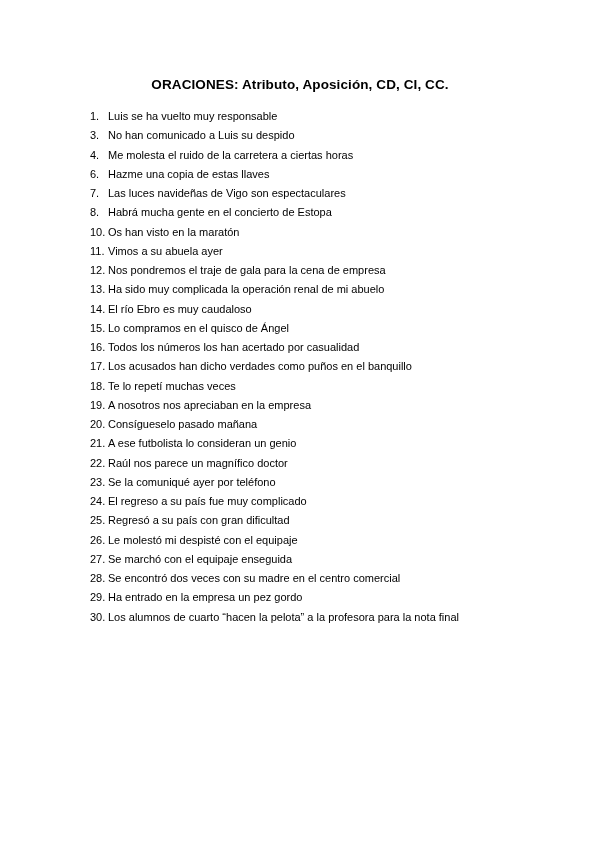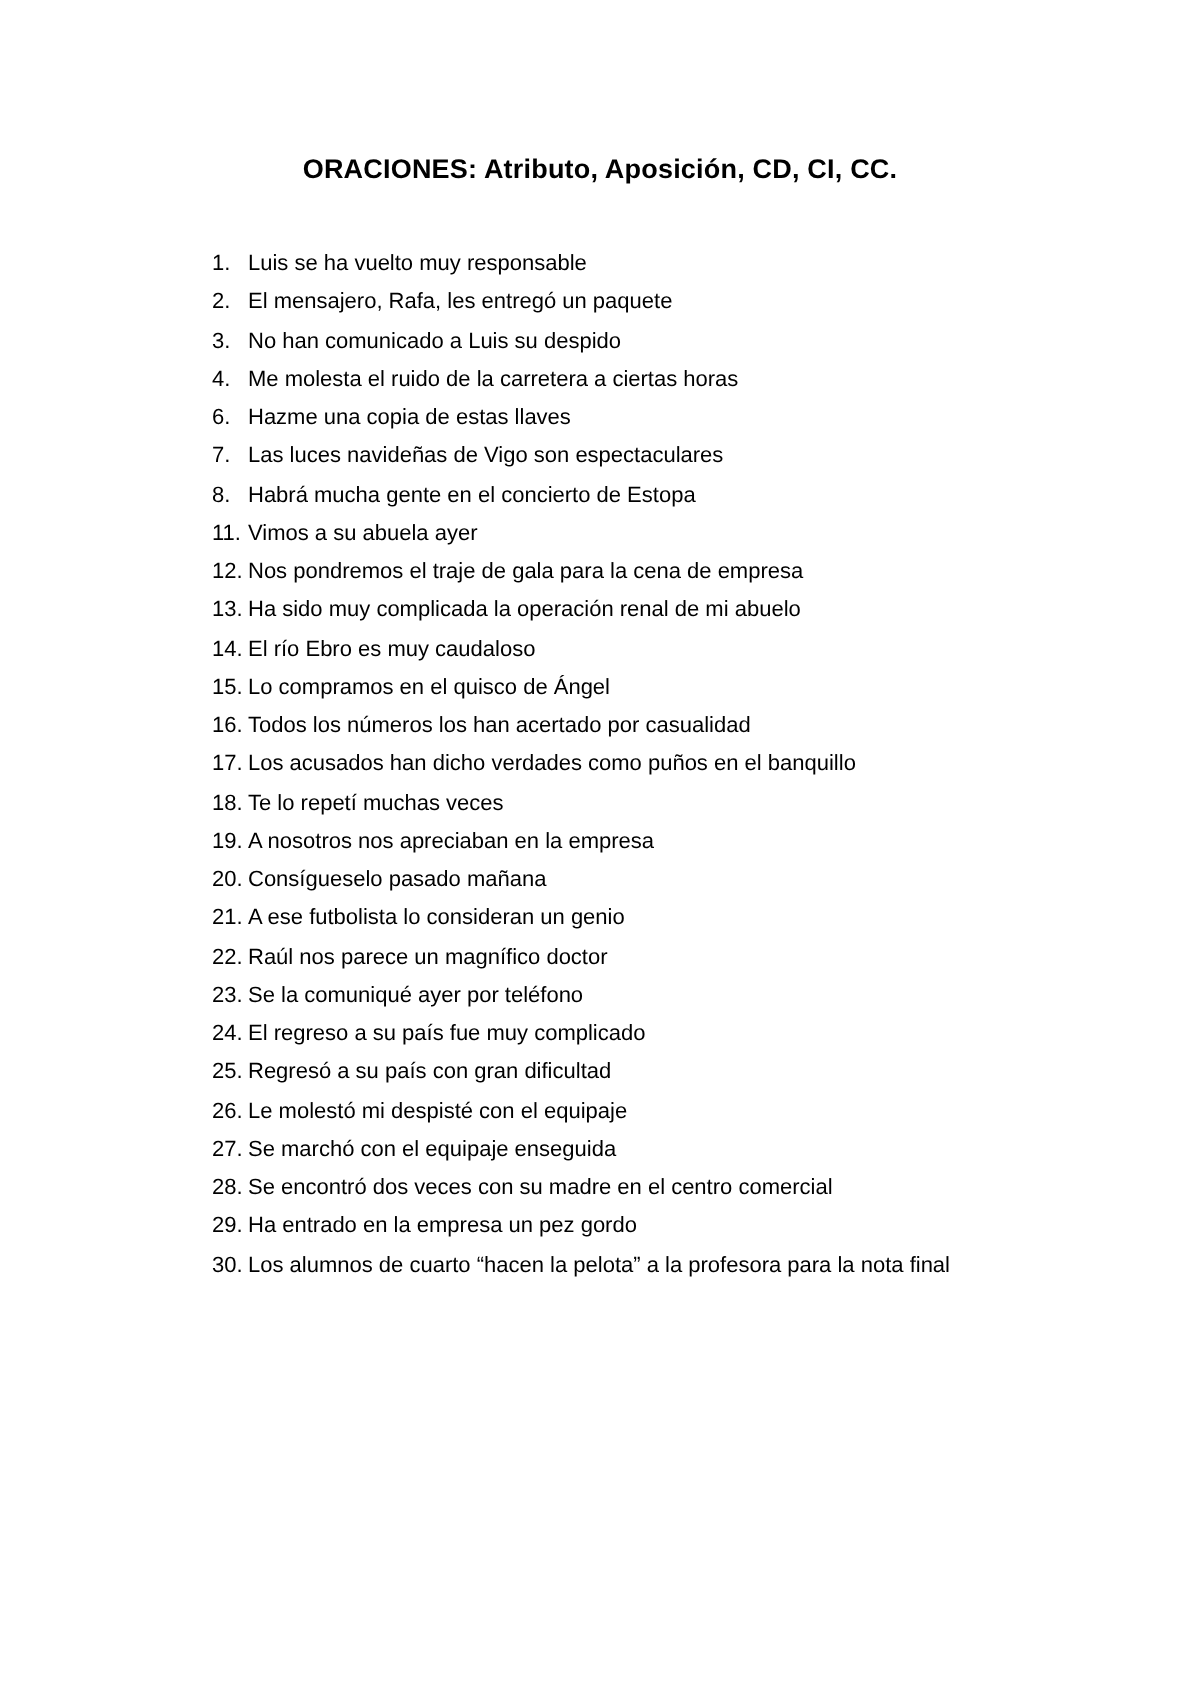--- a/index.html
+++ b/index.html
@@ -31,21 +31,21 @@
       text-align: center;
       font-size: 13.5px;
       font-weight: bold;
       letter-spacing: 0.1px;
       line-height: 18px;
     }
     .list {
       position: absolute;
       left: 90px;
       top: 107px;
-      margin: 16px;
+      margin: 0;
       padding: 0;
       list-style: none;
     }
     .item {
       position: relative;
       height: 19.25px;
       line-height: 19.25px;
       font-size: 11px;
       white-space: nowrap;
     }
@@ -58,26 +58,26 @@
     }
   </style>
 </head>
 <body>
 
 <div class="page">
   <div class="title">ORACIONES: Atributo, Aposición, CD, CI, CC.</div>
 
   <ol class="list">
     <li class="item"><span class="num">1.</span><span class="text">Luis se ha vuelto muy responsable</span></li>
-    <li class="item"><span class="num">2.</span><span class="text">El mensajero, Rafa, les entregó un paquete</span></li>
     <li class="item"><span class="num">3.</span><span class="text">No han comunicado a Luis su despido</span></li>
     <li class="item"><span class="num">4.</span><span class="text">Me molesta el ruido de la carretera a ciertas horas</span></li>
     <li class="item"><span class="num">6.</span><span class="text">Hazme una copia de estas llaves</span></li>
     <li class="item"><span class="num">7.</span><span class="text">Las luces navideñas de Vigo son espectaculares</span></li>
     <li class="item"><span class="num">8.</span><span class="text">Habrá mucha gente en el concierto de Estopa</span></li>
+    <li class="item"><span class="num">10.</span><span class="text">Os han visto en la maratón</span></li>
     <li class="item"><span class="num">11.</span><span class="text">Vimos a su abuela ayer</span></li>
     <li class="item"><span class="num">12.</span><span class="text">Nos pondremos el traje de gala para la cena de empresa</span></li>
     <li class="item"><span class="num">13.</span><span class="text">Ha sido muy complicada la operación renal de mi abuelo</span></li>
     <li class="item"><span class="num">14.</span><span class="text">El río Ebro es muy caudaloso</span></li>
     <li class="item"><span class="num">15.</span><span class="text">Lo compramos en el quisco de Ángel</span></li>
     <li class="item"><span class="num">16.</span><span class="text">Todos los números los han acertado por casualidad</span></li>
     <li class="item"><span class="num">17.</span><span class="text">Los acusados han dicho verdades como puños en el banquillo</span></li>
     <li class="item"><span class="num">18.</span><span class="text">Te lo repetí muchas veces</span></li>
     <li class="item"><span class="num">19.</span><span class="text">A nosotros nos apreciaban en la empresa</span></li>
     <li class="item"><span class="num">20.</span><span class="text">Consígueselo pasado mañana</span></li>

